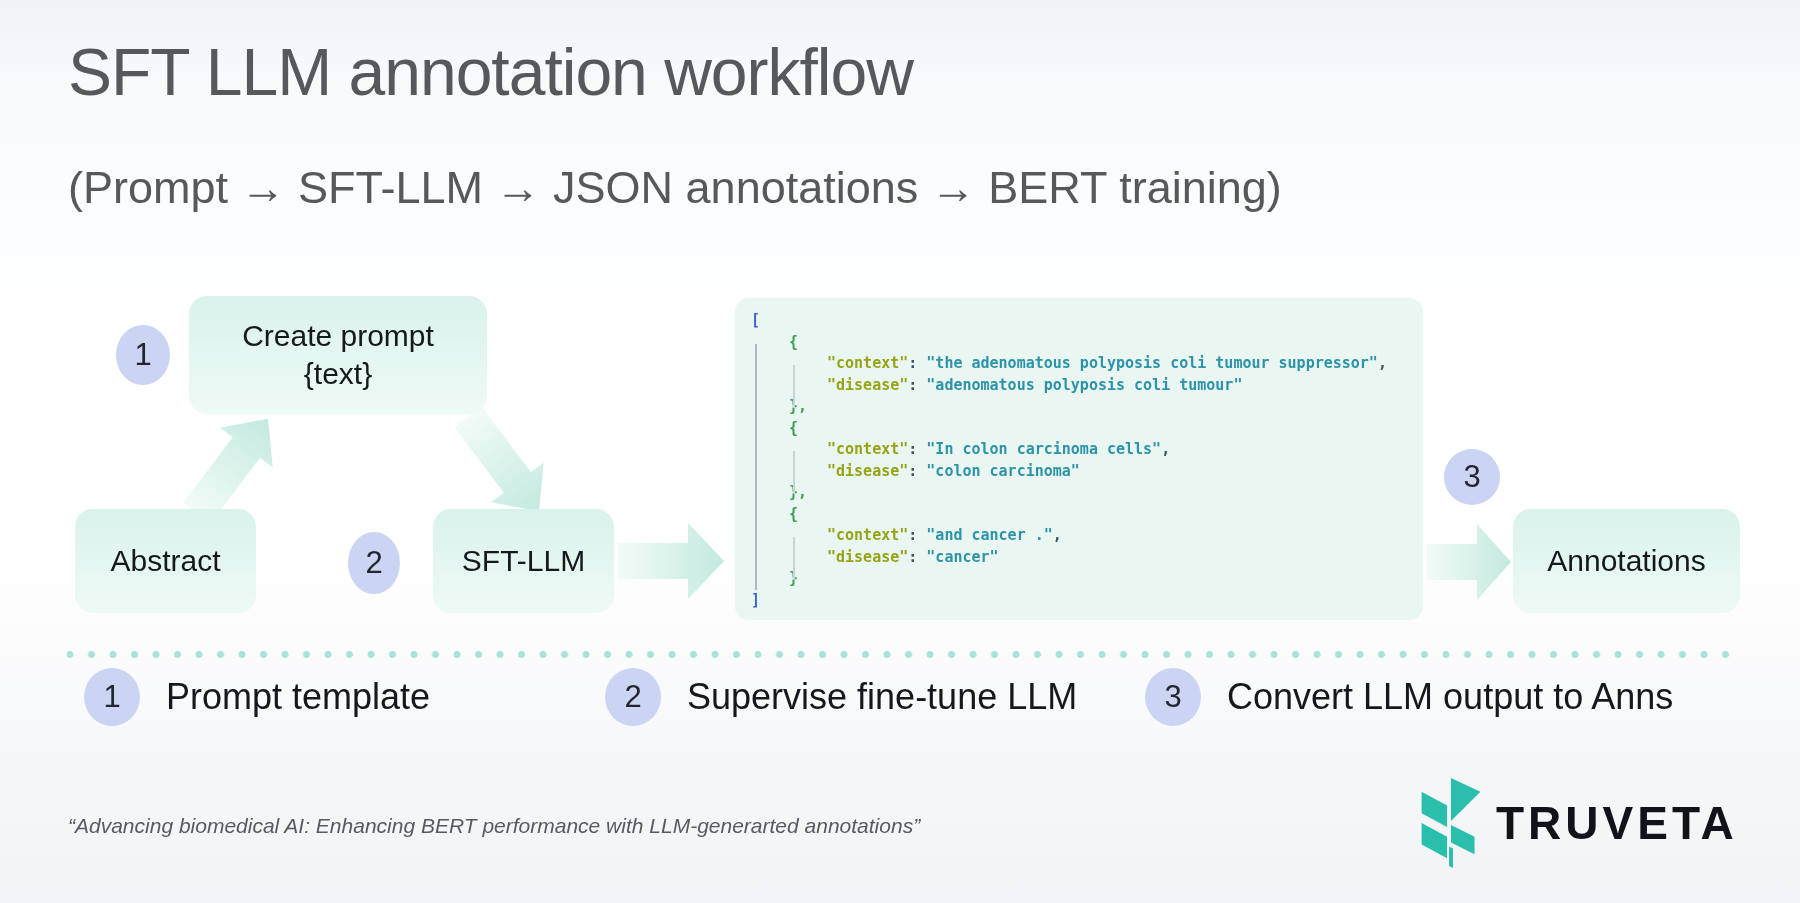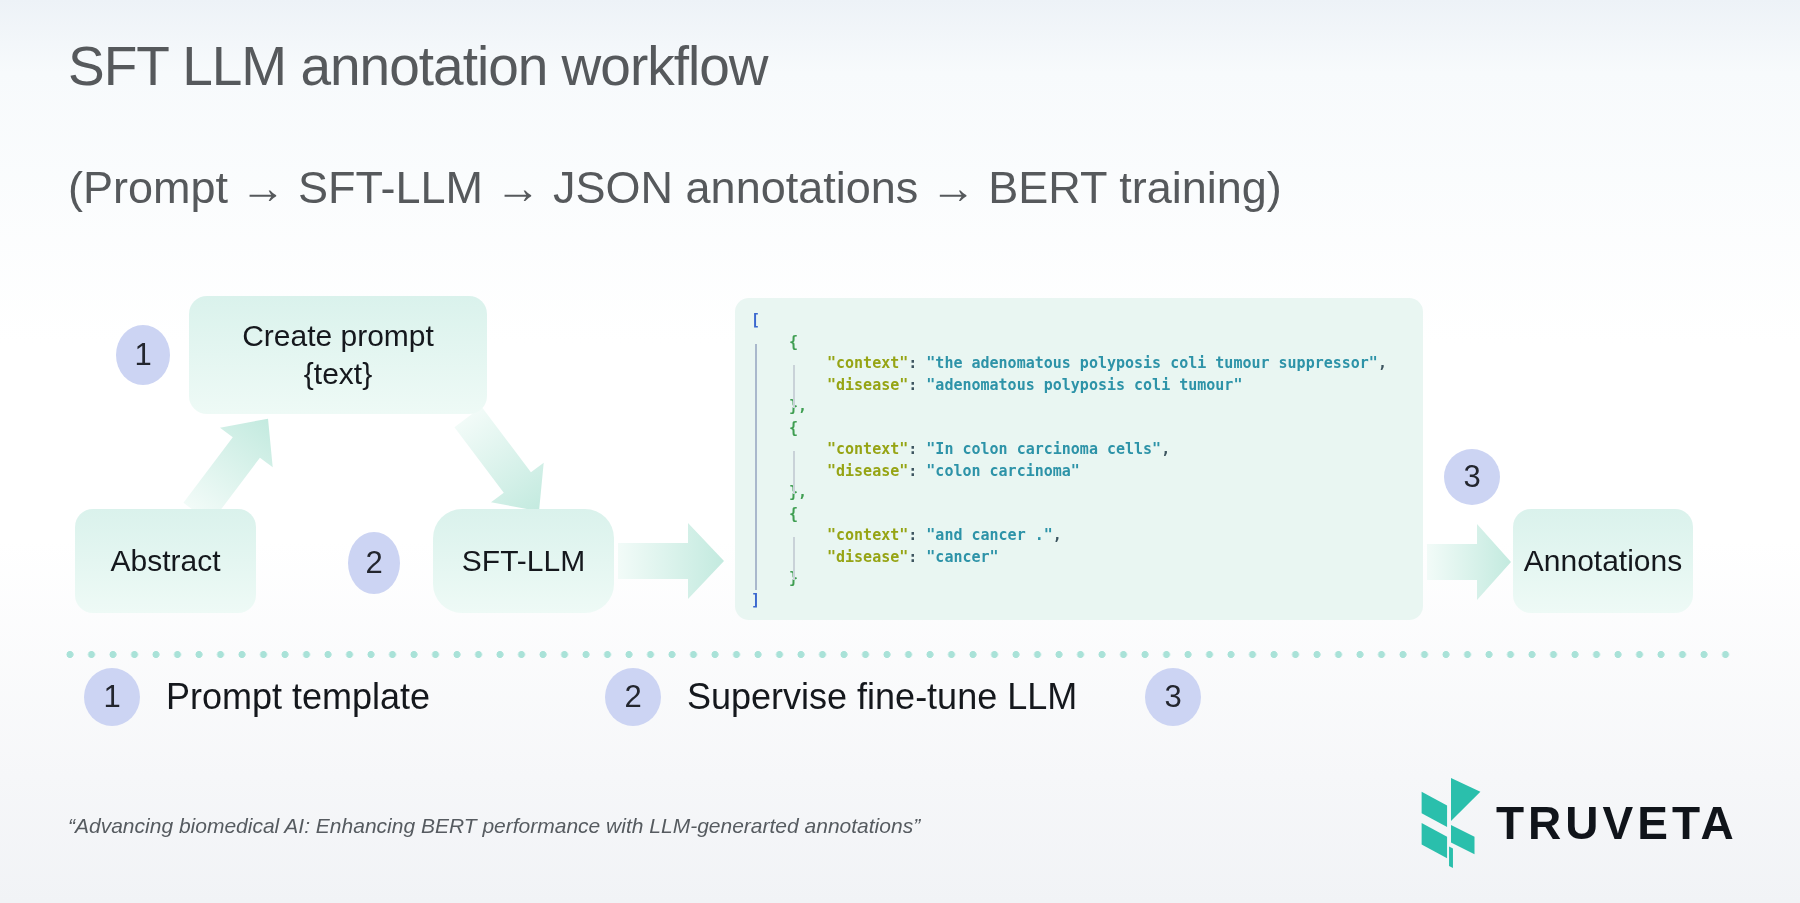--- a/index.html
+++ b/index.html
@@ -12,37 +12,37 @@
   }
   html,body{margin:0;padding:0;background:#dfe3e8;}
   .slide{
     position:relative; width:1800px; height:903px; overflow:hidden;
     font-family:"Liberation Sans", sans-serif;
     background:linear-gradient(180deg,#edf2f7 0%,#f7fafc 8%,#ffffff 38%,#ffffff 60%,#f6f7f9 86%,#f1f3f6 100%);
   }
   
   .title{
     position:absolute; left:68px; top:34px; margin:0;
-    font-size:55px; font-weight:300; letter-spacing:-1px; color:var(--title-gray);
+    font-size:66px; font-weight:300; letter-spacing:-1px; color:var(--title-gray);
   }
   .subtitle{
     position:absolute; left:68px; top:162px;
     font-size:45px; color:var(--title-gray);
   }
   
   .node{
     position:absolute; border-radius:18px;
     background:linear-gradient(180deg,var(--box-mint) 0%,var(--box-mint-light) 100%);
     display:flex; flex-direction:column; align-items:center; justify-content:center;
     color:var(--text-dark); font-size:30px; text-align:center; line-height:38px;
   }
   .node-create{left:189px; top:296px; width:298px; height:118px;}
   .node-abstract{left:75px; top:509px; width:181px; height:104px;}
-  .node-sft{left:433px; top:509px; width:181px; height:104px;border-radius:29px;}
-  .node-ann{left:1513px; top:509px; width:180px; height:104px;}
+  .node-sft{left:433px; top:509px; width:181px; height:104px;}
+  .node-ann{left:1513px; top:509px; width:227px; height:104px;}
   
   .badge{
     position:absolute; background:var(--badge-lavender); border-radius:50%;
     display:flex; align-items:center; justify-content:center;
     color:#23262e; font-size:31px;
   }
   .badge-1{left:116px; top:325px; width:54px; height:60px;}
   .badge-2{left:348px; top:532px; width:52px; height:62px;}
   .badge-3{left:1444px; top:449px; width:56px; height:56px;}
   
@@ -177,20 +177,21 @@
   <div class="legend-item li-2">
     <span class="badge">
         <span>2</span>
       </span>
     <span class="legend-label">Supervise fine-tune LLM</span>
   </div>
   <div class="legend-item li-3">
     <span class="badge">
         <span>3</span>
       </span>
+    <span class="legend-label">Convert LLM output to Anns</span>
   </div>
 
   <div class="citation">
     <div>“Advancing biomedical AI: Enhancing BERT performance with LLM-generarted annotations”</div>
   </div>
 
   <div class="logo">
     <svg class="logo-mark" viewBox="0 0 64 96">
       <g fill="#2abfac">
         <polygon points="32,2 62,16 32,46"></polygon>

